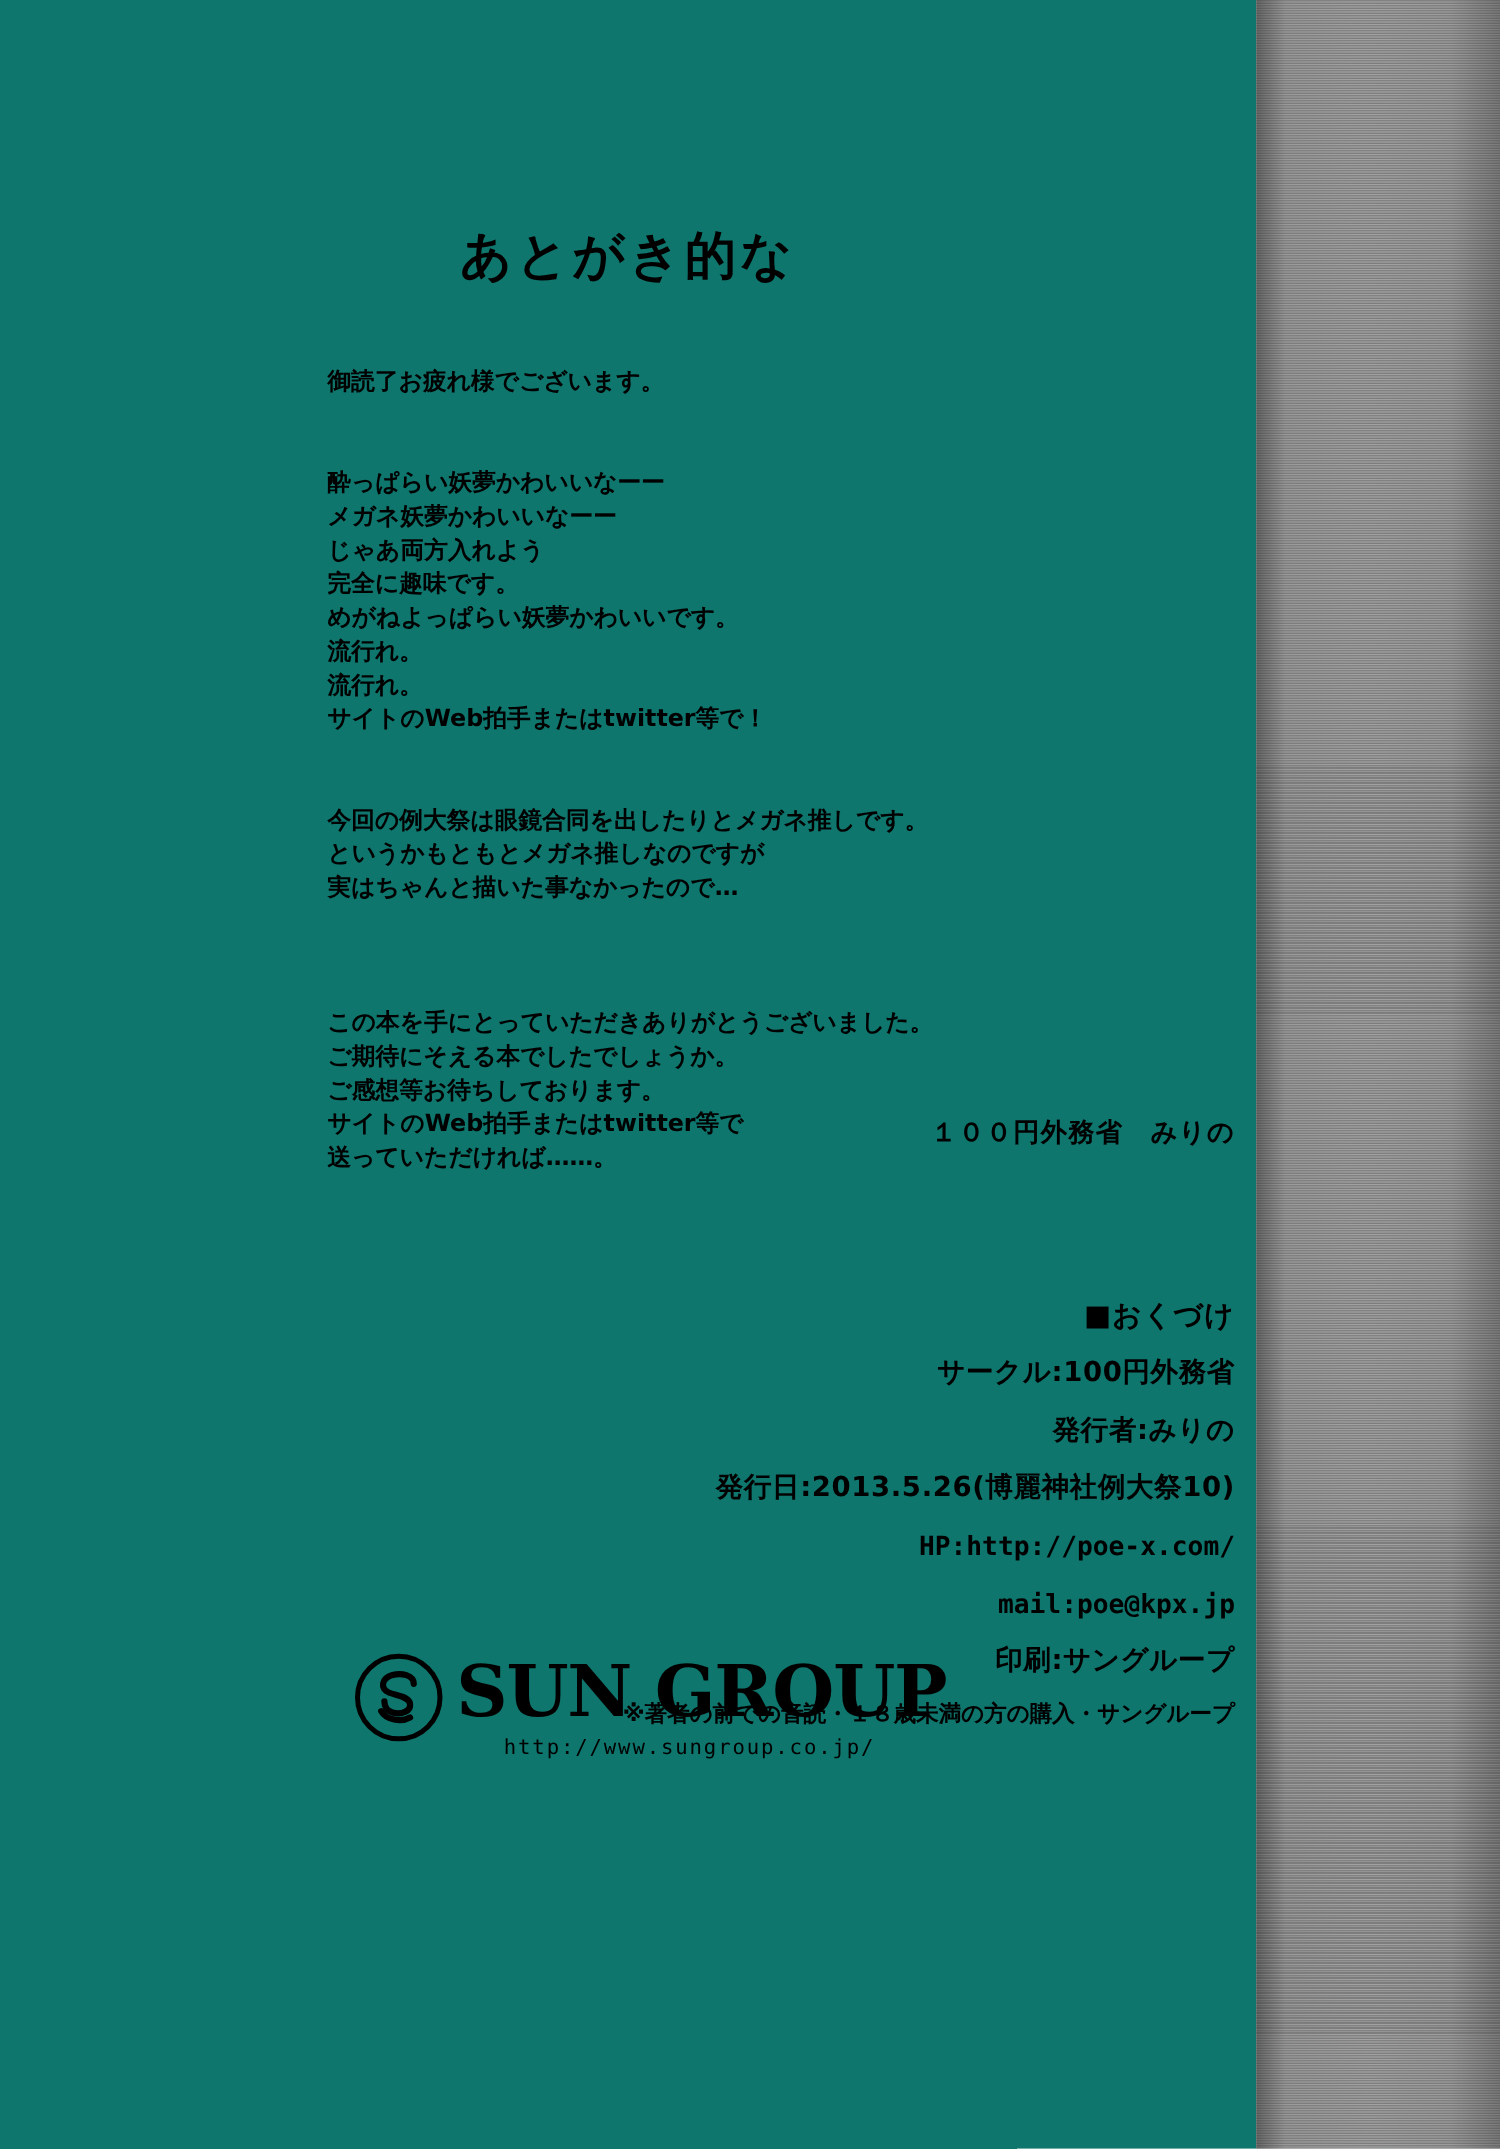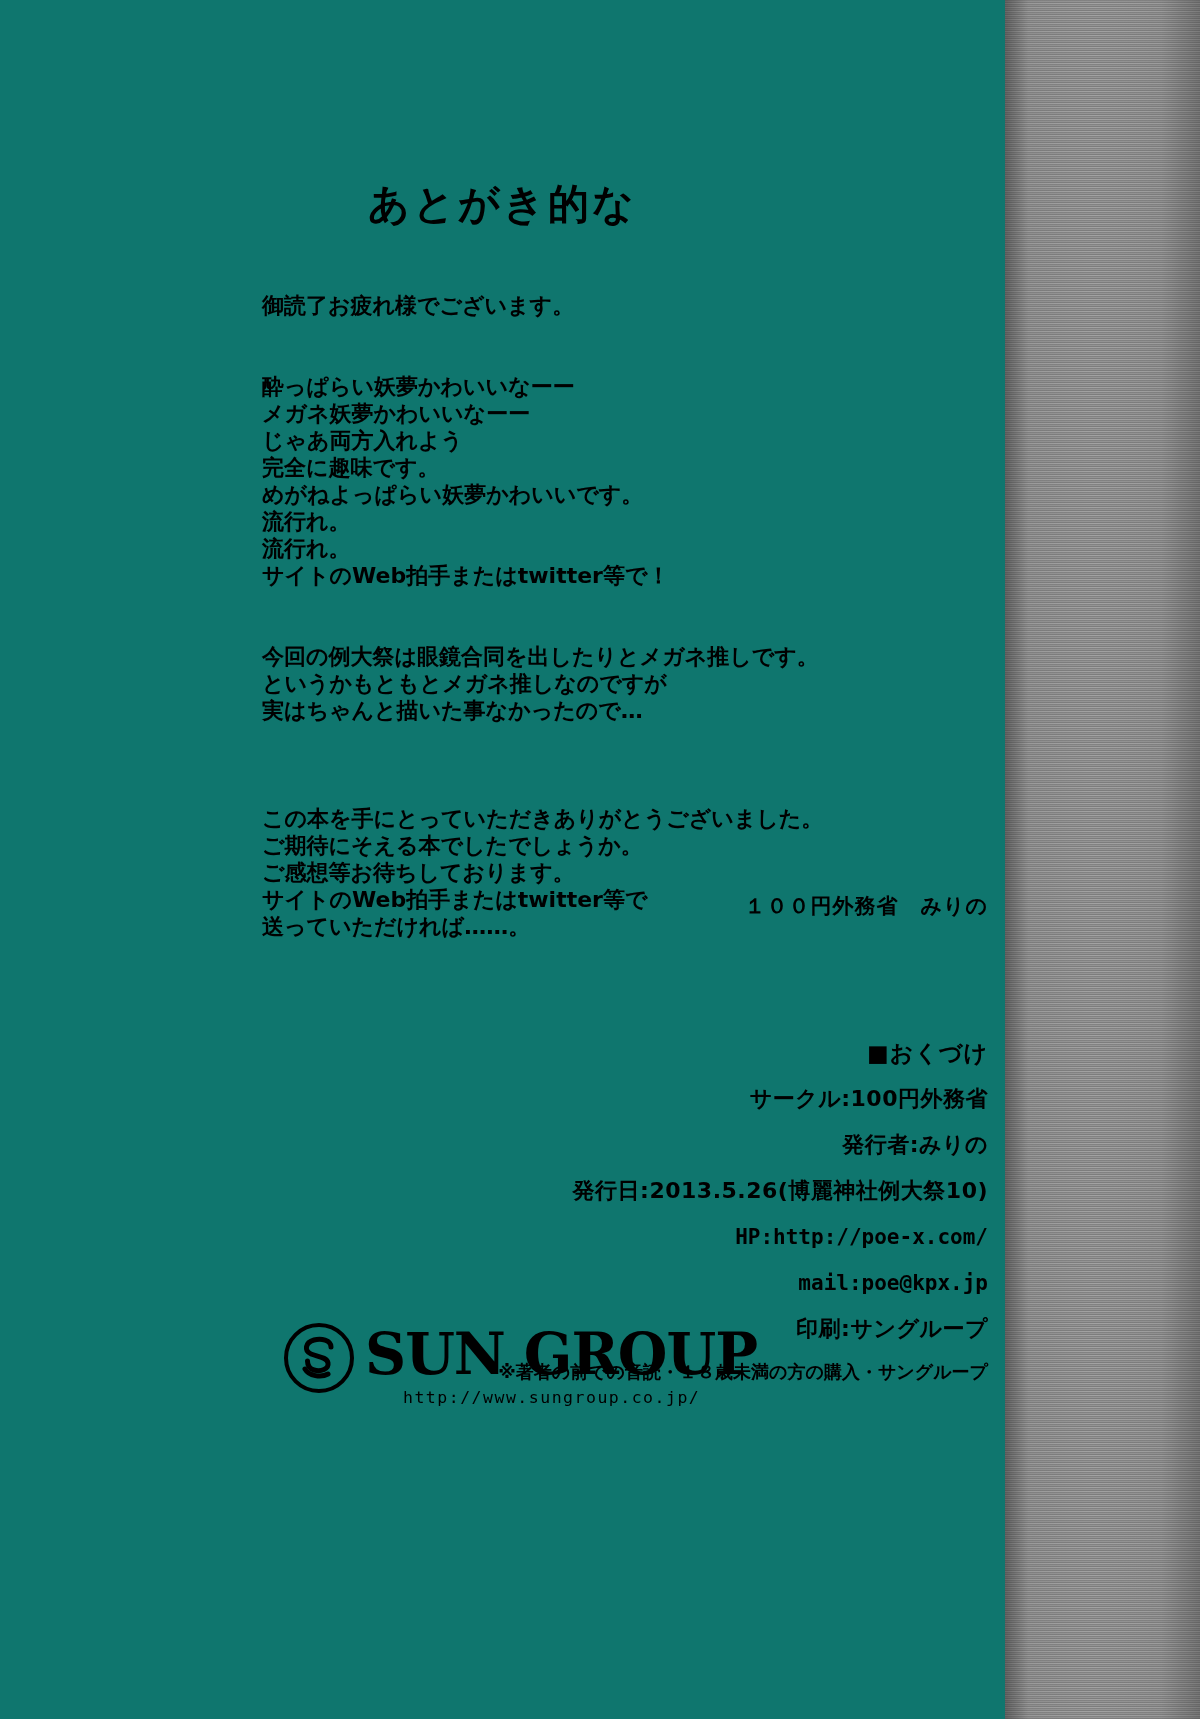--- a/index.html
+++ b/index.html
@@ -68,21 +68,21 @@
     font-weight: bold;
     letter-spacing: 3px;
     line-height: 1.1;
   }
 
   .afterword-body {
     position: absolute;
     left: 262px;
     top: 292px;
     width: 700px;
-    font-size: 22px;
+    font-size: 19px;
     font-weight: bold;
     line-height: 1.0;
   }
   .afterword-body p {
     margin: 0;
   }
   .afterword-body .line {
     display: block;
     line-height: 27px;
     white-space: pre;

